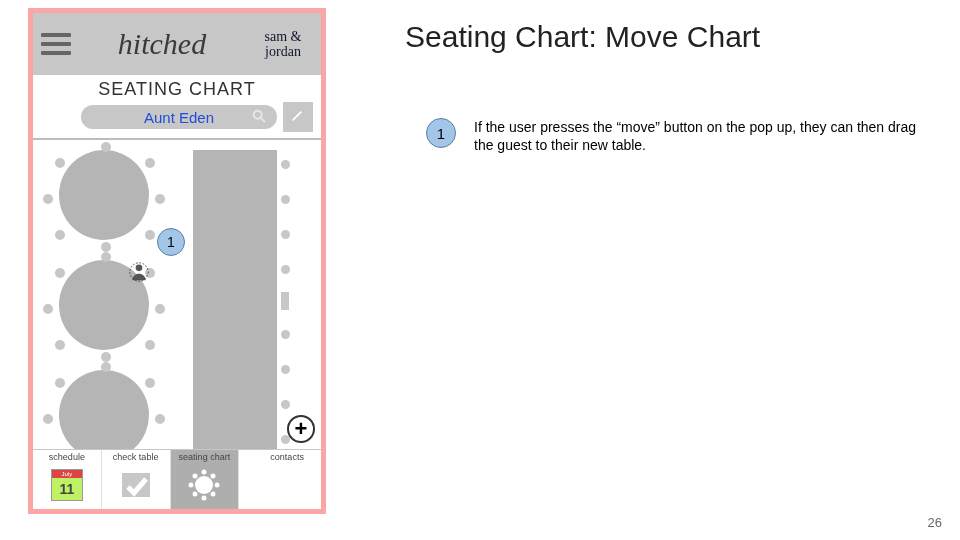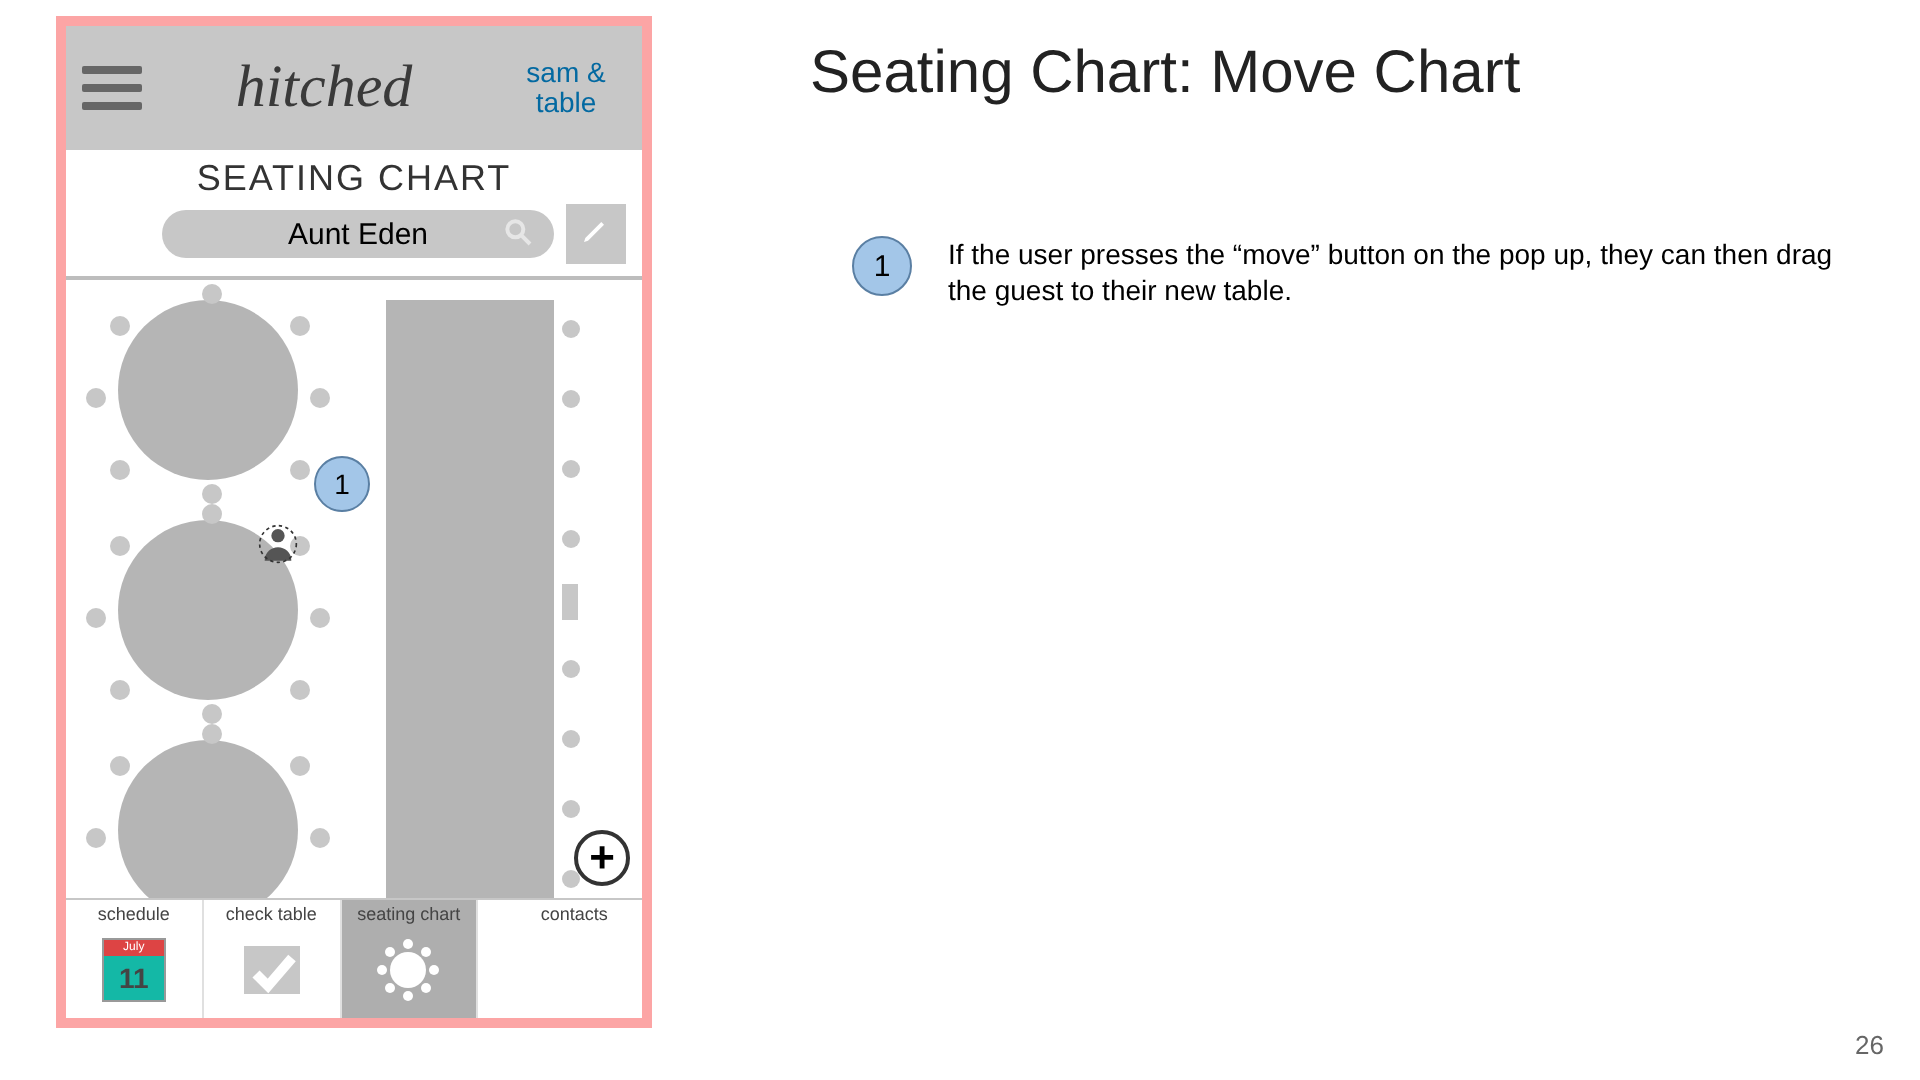--- a/index.html
+++ b/index.html
@@ -7,28 +7,28 @@
   .slide { position: relative; width: 960px; height: 540px; }
 
   
   .phone { position: absolute; left: 28px; top: 8px; width: 298px; height: 506px; border: 5px solid #fca5a5; background: #fff; display: flex; flex-direction: column; }
 
   
   .app-header { background: #c7c7c7; height: 62px; display: flex; align-items: center; padding: 0 8px; }
   .hamburger { width: 30px; height: 22px; display: flex; flex-direction: column; justify-content: space-between; cursor: pointer; }
   .hamburger span { display: block; height: 4px; background: #666; border-radius: 1px; }
   .brand { flex: 1; text-align: center; font-family: "Brush Script MT", cursive; font-style: italic; font-size: 30px; color: #3a3a3a; }
-  .couple { width: 60px; text-align: center; font-size: 14px; line-height: 1.1; color: #0369a1; }
+  .couple { width: 60px; text-align: center; font-size: 14px; line-height: 1.1; color: #0f172a; font-family: Liberation Serif, serif; }
 
   
   .subheader { padding: 4px 8px 6px; border-bottom: 2px solid #bdbdbd; }
   .page-label { text-align: center; font-size: 18px; letter-spacing: 1px; color: #333; font-weight: 500; }
   .search-row { display: flex; align-items: center; gap: 6px; margin-top: 2px; }
   .search-pill { flex: 1; background: #c7c7c7; border-radius: 14px; height: 24px; display: flex; align-items: center; justify-content: center; position: relative; margin-left: 40px; }
-  .search-pill span { font-size: 15px; color: #000000; }
+  .search-pill span { font-size: 15px; color: #1d4ed8; }
   .search-icon { position: absolute; right: 10px; top: 3px; width: 16px; height: 16px; }
   .search-icon svg { width: 16px; height: 16px; }
   .edit-btn { width: 30px; height: 30px; background: #c7c7c7; display: flex; align-items: center; justify-content: center; cursor: pointer; }
   .edit-btn svg { width: 16px; height: 16px; }
 
   
   .floor { position: relative; flex: 1; background: #fff; overflow: hidden; }
   .round-table { position: absolute; width: 90px; height: 90px; border-radius: 50%; background: #b5b5b5; }
   .seat { position: absolute; width: 10px; height: 10px; border-radius: 50%; background: #c7c7c7; }
   .long-table { position: absolute; width: 84px; height: 300px; background: #b5b5b5; }
@@ -66,21 +66,21 @@
 
     <div class="app-header">
       <div class="hamburger">
         <span></span>
           <span></span>
           <span></span>
       </div>
       <div class="brand">hitched</div>
       <div class="couple">
         <div>sam &amp;</div>
-        <div>table</div>
+        <div>jordan</div>
       </div>
     </div>
 
     <div class="subheader">
       <div class="page-label">SEATING CHART</div>
       <div class="search-row">
         <div class="search-pill">
           <span>Aunt Eden</span>
           <span class="search-icon">
             <svg viewBox="0 0 24 24">
@@ -155,21 +155,21 @@
 
       <div class="add-btn">
         <span>+</span>
       </div>
     </div>
 
     <div class="bottom-nav">
       <div class="nav-item">
         <div class="lbl">schedule</div>
         <div class="nav-icon">
-          <div style="width:32px;height:32px;border:1px solid #999;background:#14b8a6;display:flex;flex-direction:column;">
+          <div style="width:32px;height:32px;border:1px solid #999;background:#bef264;display:flex;flex-direction:column;">
             <div style="background:#d44;color:#fff;font-size:6px;text-align:center;height:8px;line-height:8px;">July</div>
             <div style="flex:1;display:flex;align-items:center;justify-content:center;font-size:14px;font-weight:bold;">11</div>
           </div>
         </div>
       </div>
       <div class="nav-item">
         <div class="lbl">check table</div>
         <div class="nav-icon">
           <svg viewBox="0 0 40 36">
               <rect x="6" y="6" width="28" height="24" fill="#c7c7c7"></rect>

